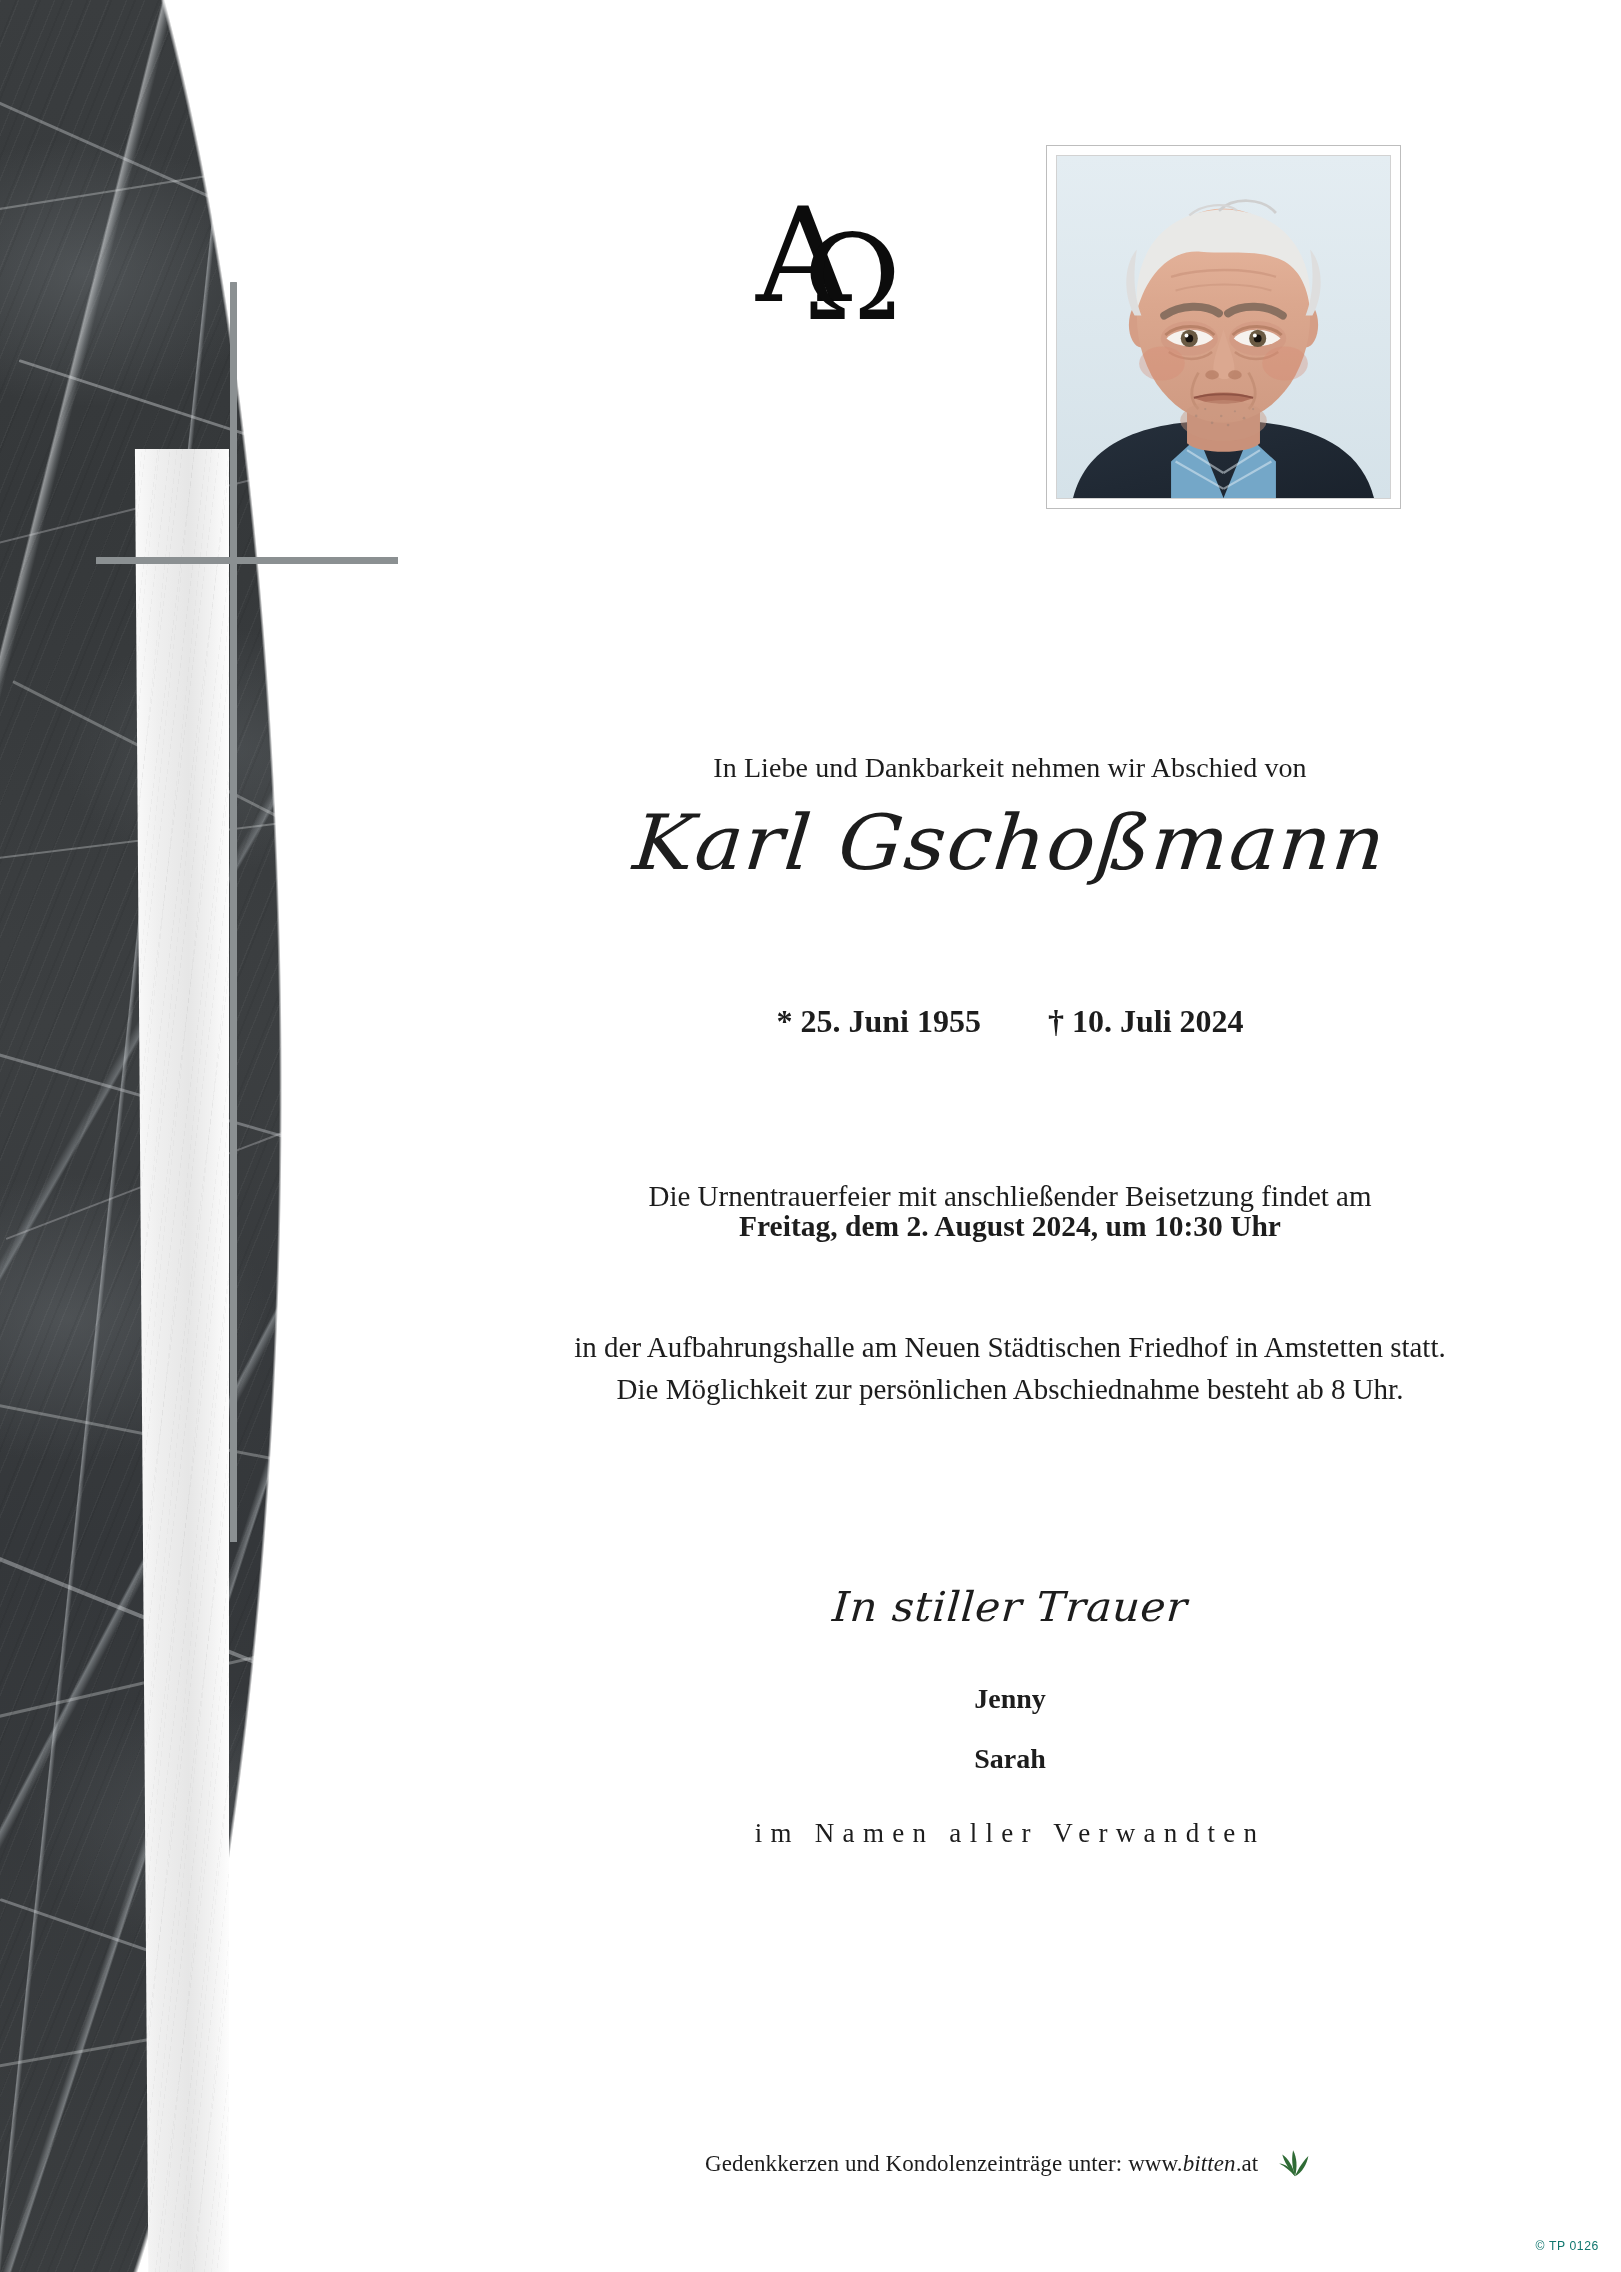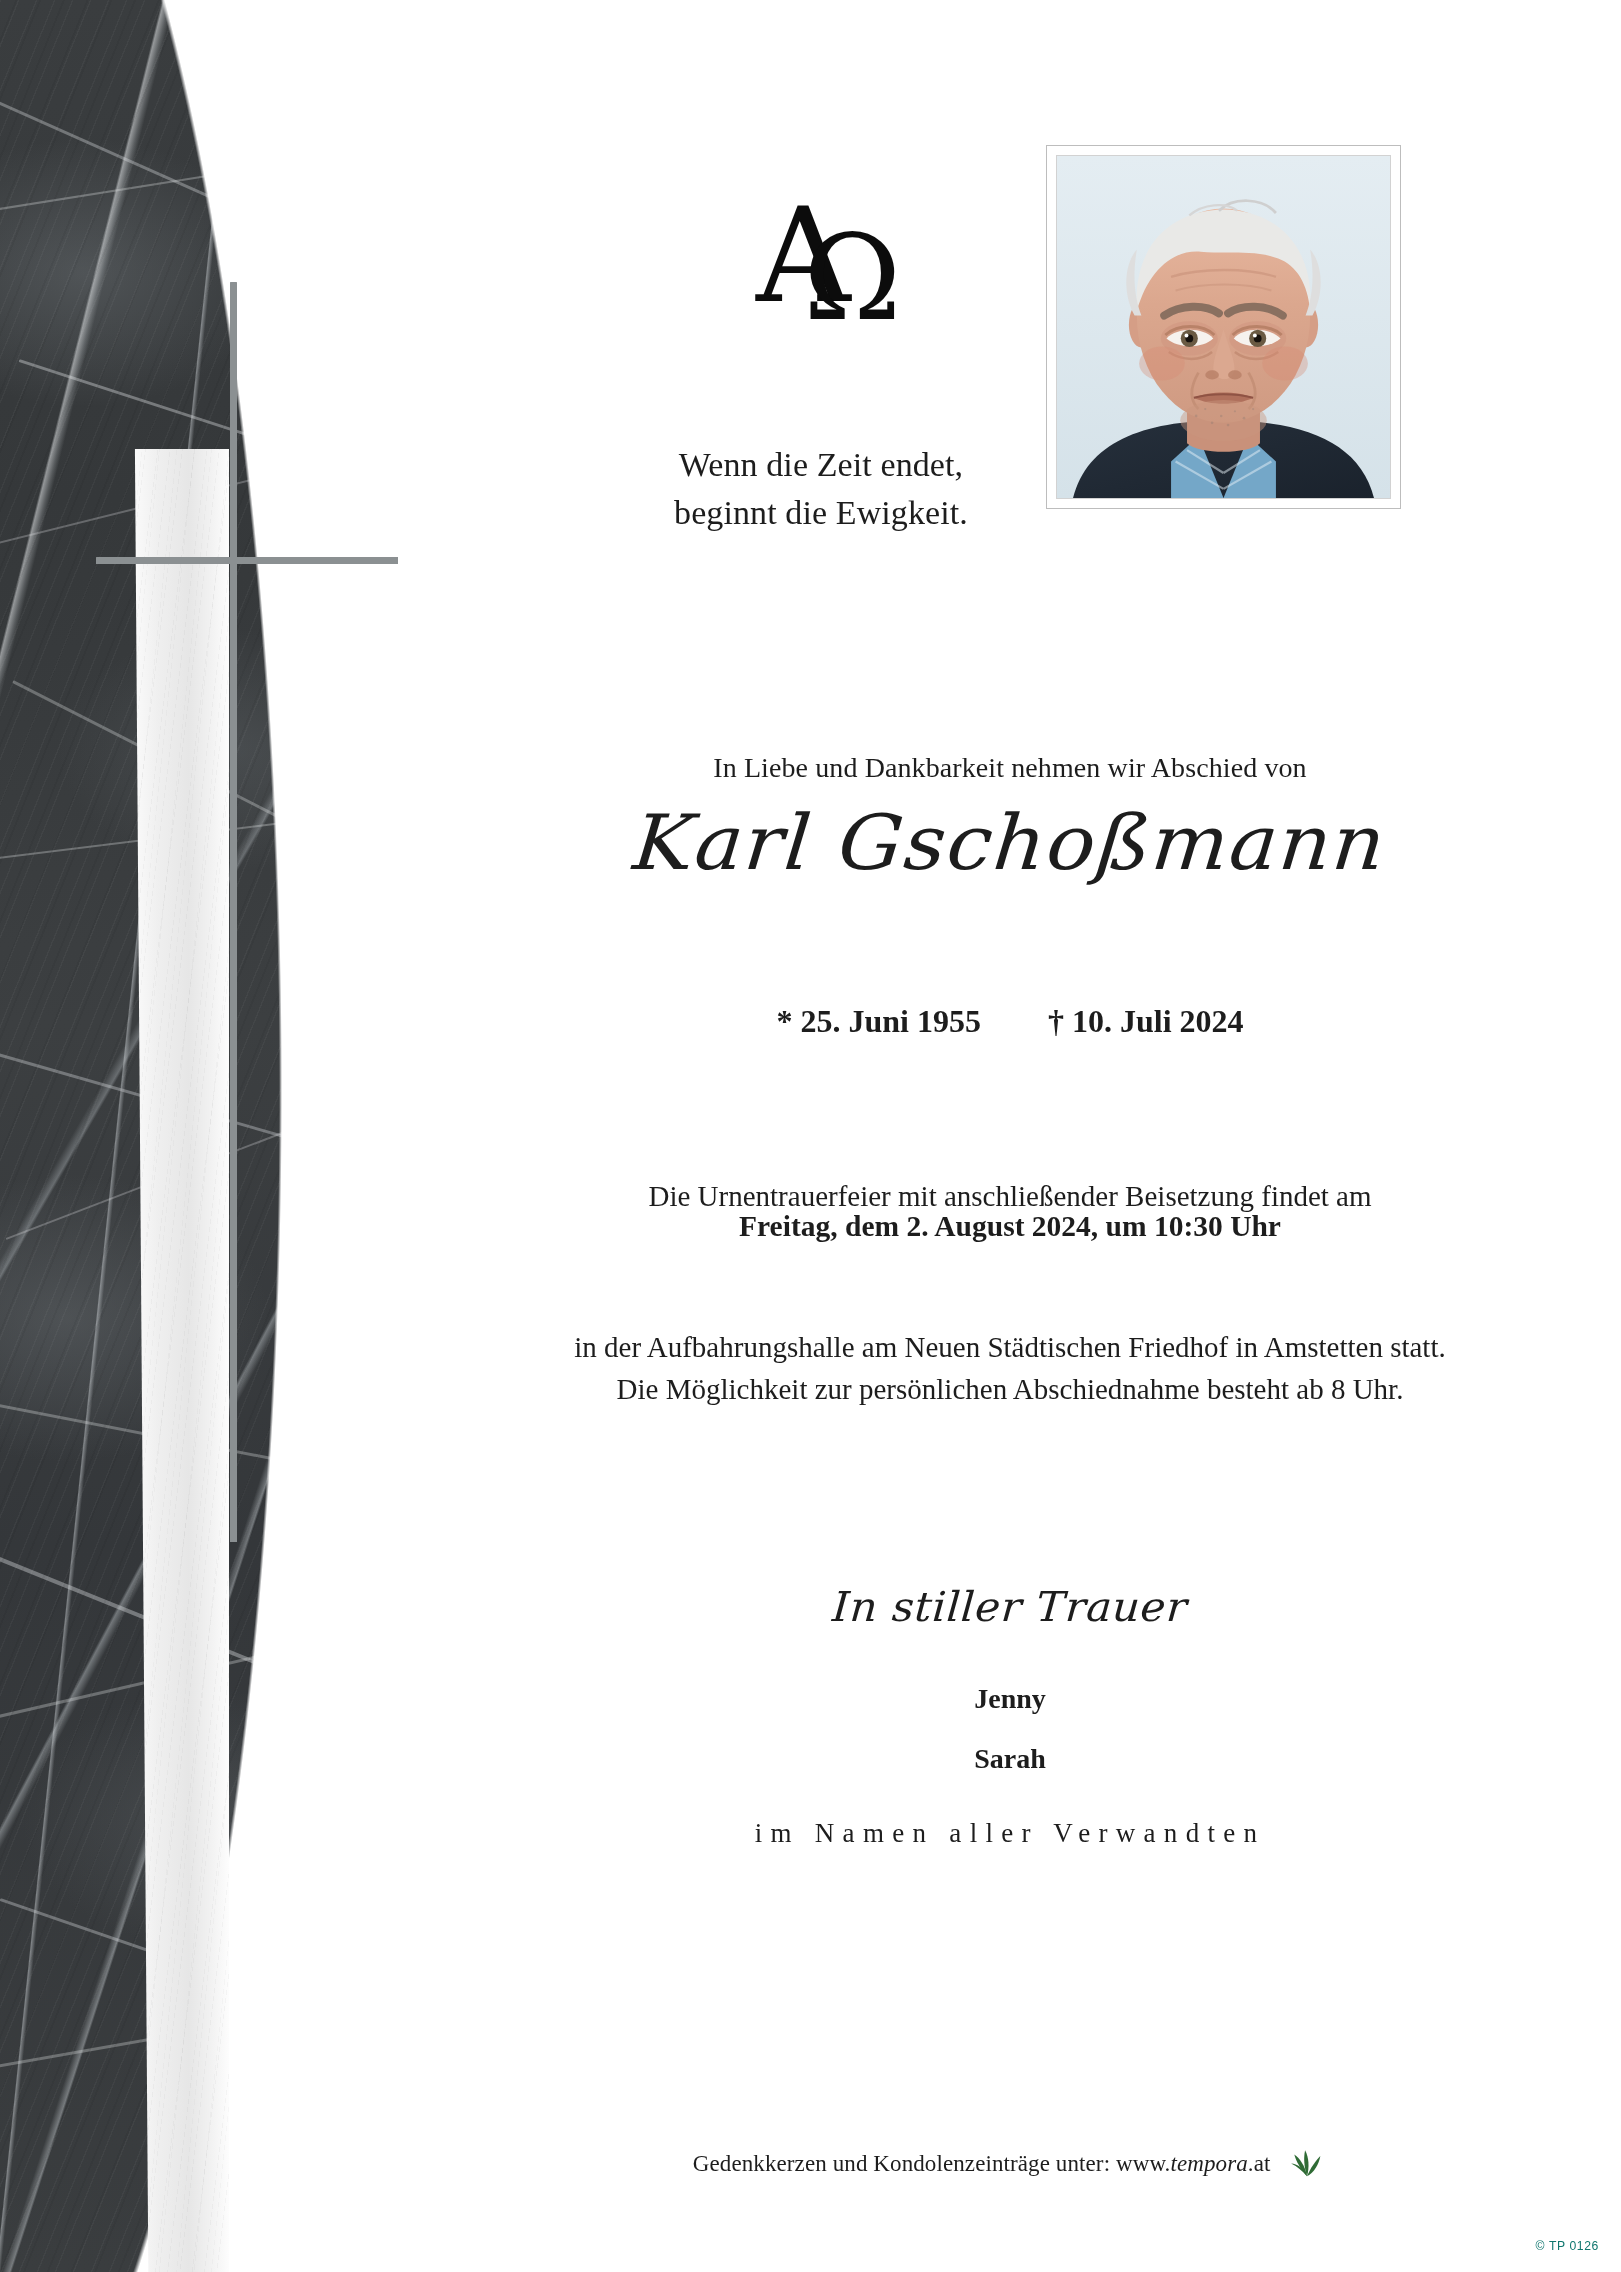--- a/index.html
+++ b/index.html
@@ -256,24 +256,20 @@
             <circle cx="168" cy="230" r="1.2"></circle>
           <circle cx="134" cy="222" r="1"></circle>
             <circle cx="160" cy="224" r="1"></circle>
           <circle cx="148" cy="228" r="1.1"></circle>
             <circle cx="176" cy="222" r="1"></circle>
         </g>
       </svg>
     </div>
   </div>
 
-  <div class="tx" id="verse">
-    <div>Wenn die Zeit endet,</div>
-    <div>beginnt die Ewigkeit.</div>
-  </div>
 
   <div class="tx" id="intro">In Liebe und Dankbarkeit nehmen wir Abschied von</div>
   <div class="tx" id="name">Karl Gschoßmann</div>
   <div class="tx" id="dates">
     <span>*</span>
     <span>25. Juni 1955</span>
     <span class="gap"></span>
     <span>†</span>
     <span>10. Juli 2024</span>
   </div>
@@ -286,21 +282,21 @@
   </div>
 
   <div class="tx" id="mourn-head">In stiller Trauer</div>
   <div class="tx" id="mourn1">Jenny</div>
   <div class="tx" id="mourn2">Sarah</div>
   <div class="tx" id="mourn3">im Namen aller Verwandten</div>
 
 
   <div id="credit-row">
     <div id="credit-text">
-      <span>Gedenkkerzen und Kondolenzeinträge unter: www.</span><span class="brand">tempora</span><span>.at</span>
+      <span>Gedenkkerzen und Kondolenzeinträge unter: www.</span><span class="brand">bitten</span><span>.at</span>
     </div>
     <svg id="leaf-logo" viewBox="0 0 62 52" xmlns="http://www.w3.org/2000/svg">
       <g fill="#2f6b35">
         <path d="M31 46 C22 36 14 24 11 12 C19 17 28 30 31 46 Z"></path>
         <path d="M31 46 C27 33 25 18 28 5 C34 16 35 32 31 46 Z"></path>
         <path d="M31 46 C36 34 44 22 52 14 C50 27 42 40 31 46 Z"></path>
         <path d="M31 46 C24 38 16 31 6 26 C15 26 27 34 31 46 Z"></path>
       </g>
     </svg>
   </div>

